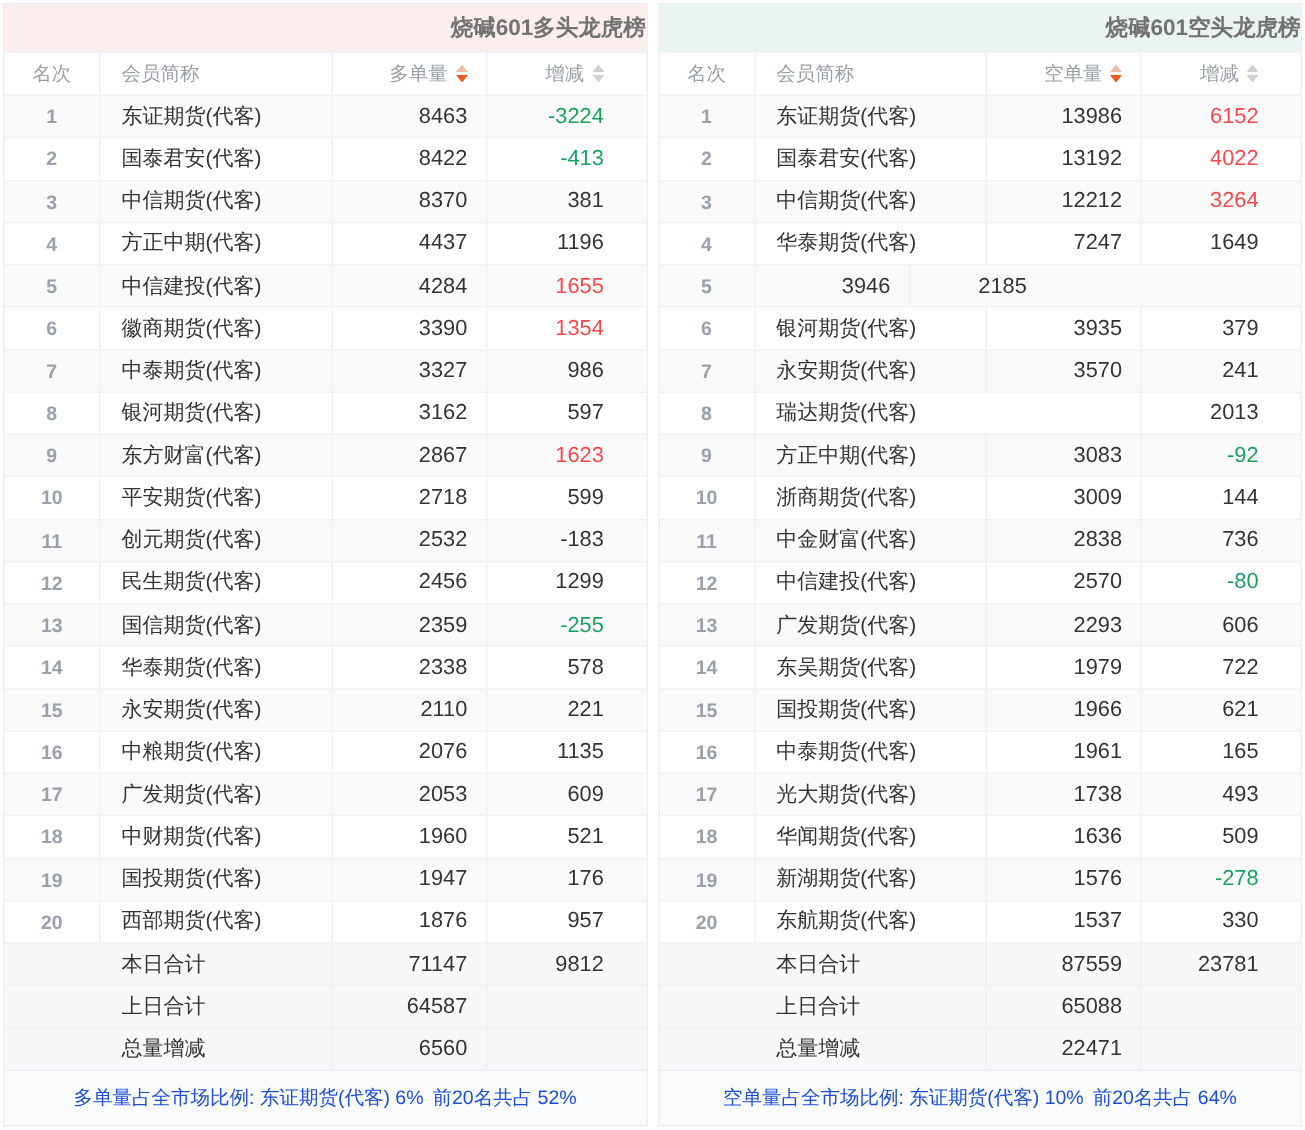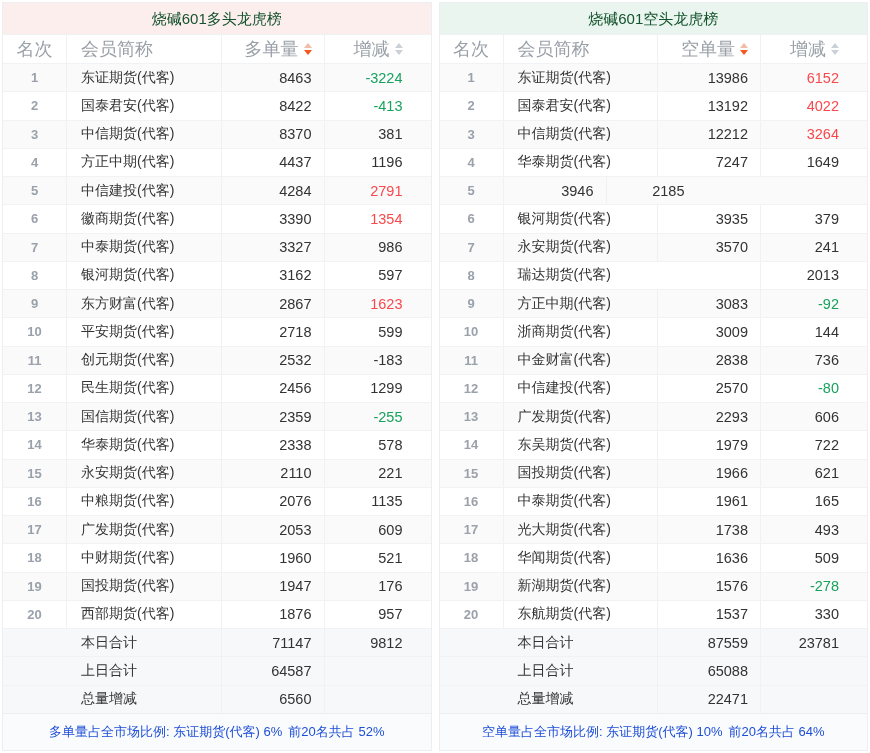--- a/index.html
+++ b/index.html
@@ -7,40 +7,40 @@
     width:870px; height:753px; overflow:hidden;
     font-family:"Liberation Sans","DejaVu Sans",sans-serif;
     -webkit-font-smoothing:antialiased;
   }
   .page { display:flex; gap:7px; padding:2px; box-sizing:border-box; height:753px; }
   .board {
     flex:1; min-width:0; display:flex; flex-direction:column;
     border:1px solid #eceef1; background:#fff; box-sizing:border-box;
   }
   .title {
-    height:31px; line-height:31px; flex:0 0 31px; text-align:center;
-    font-size:15px; font-weight:normal; color:#14532d;
+    height:31px; line-height:31px; flex:0 0 31px; text-align:right;
+    font-size:15px; font-weight:bold; color:#737373;
     border-bottom:1px solid #f0f1f3;
   }
   .board-long  .title { background:var(--long-title-bg,#fdeeee); }
   .board-short .title { background:var(--short-title-bg,#e9f5ee); }
 
   .thead { flex:0 0 28px; display:flex; font-size:13px; color:#9aa0a8; }
   .tbody { flex:1 1 auto; display:flex; flex-direction:column; }
   .tsummary { flex:0 0 85px; display:flex; flex-direction:column; }
 
   .row { display:flex; flex:1; min-height:0; border-top:1px solid #f1f2f4; }
   .tbody .row:nth-child(odd) { background:#fafafa; }
   .srow { background:#f7f8fa; }
 
   .c {
     box-sizing:border-box; display:flex; align-items:center;
     font-size:14px; color:#333; overflow:hidden; white-space:nowrap;
   }
-  .thead .c { color:#9aa0a8; font-size:18px;font-family:Liberation Serif, serif; }
+  .thead .c { color:#9aa0a8; font-size:13px;font-family:Liberation Serif, serif; }
   .c-rank   { flex:0 0 64px;  justify-content:center; border-right:1px solid #f0f1f3;
               color:#9aa1ab; font-weight:bold; font-size:13px; }
   .c-member { flex:1 1 auto; padding-left:14px; border-right:1px solid #f0f1f3; }
   .c-volume { flex:0 0 103px; justify-content:flex-end; padding-right:12px;
               border-right:1px solid #f0f1f3; }
   .c-change { flex:0 0 106px; justify-content:flex-end; padding-right:28px; }
   .c-volume, .c-change { font-size:14.5px; }
   .thead .c-rank { font-weight:normal; }
   .srow .c-rank { border-right-color:transparent; }
 
@@ -109,21 +109,21 @@
         <div class="row">
         <div class="c c-rank">4</div>
         <div class="c c-member">方正中期(代客)</div>
         <div class="c c-volume">4437</div>
         <div class="c c-change ">1196</div>
       </div>
         <div class="row">
         <div class="c c-rank">5</div>
         <div class="c c-member">中信建投(代客)</div>
         <div class="c c-volume">4284</div>
-        <div class="c c-change red">2791</div>
+        <div class="c c-change red">1655</div>
       </div>
         <div class="row">
         <div class="c c-rank">6</div>
         <div class="c c-member">徽商期货(代客)</div>
         <div class="c c-volume">3390</div>
         <div class="c c-change red">1354</div>
       </div>
         <div class="row">
         <div class="c c-rank">7</div>
         <div class="c c-member">中泰期货(代客)</div>

